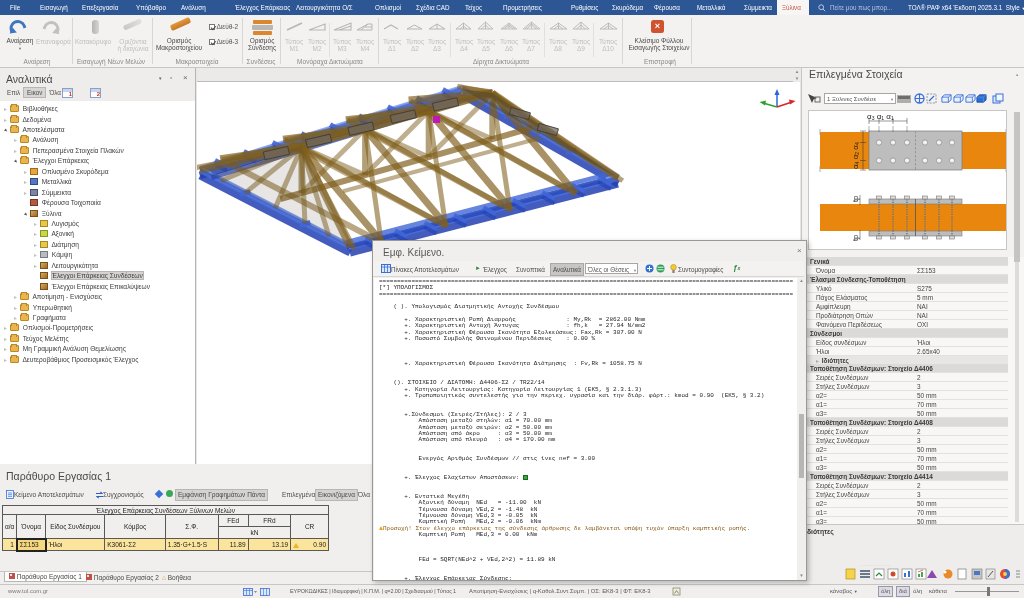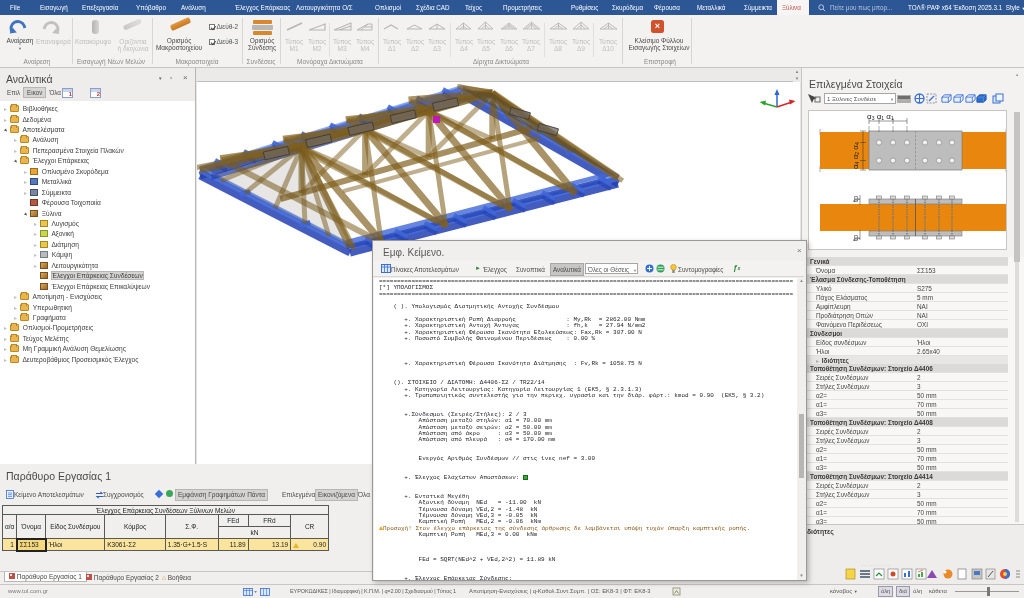--- a/index.html
+++ b/index.html
@@ -343,21 +343,21 @@
         <polygon points="580,7 577.5,13 582.5,13" fill="#2e64d8"></polygon>
         <line x1="580" y1="25" x2="566" y2="21" stroke="#2ca02c"></line>
         <polygon points="562.5,20 569,18.5 568,23.5" fill="#2ca02c"></polygon>
         <line x1="580" y1="25" x2="595" y2="20" stroke="#d62728"></line>
         <polygon points="598.5,19 592,17.5 593,22.5" fill="#d62728"></polygon>
       </g>
 </svg>
   </div>
 
 <div class="abs rpanel">
-<div class="abs ptitle" style="left:7px;top:10px">Επιλεγμένα Στοιχεία</div>
+<div class="abs ptitle" style="left:7px;top:0">Επιλεγμένα Στοιχεία</div>
 <div class="abs" style="left:214px;top:4px;color:#888;font-size:6px">▪</div>
 <svg class="abs" style="left:5px;top:25px" width="14" height="11" viewBox="0 0 14 11">
       <path d="M1 1 l4 9 1.5-3.5 L10 5 Z" fill="#444"></path>
       <rect x="8" y="4" width="5" height="5" fill="none" stroke="#666" stroke-width="1"></rect>
     </svg>
 <div class="abs" style="left:22px;top:25px;width:72px;height:11px;background:#fff;border:1px solid #a8a6a4;font-size:6px;color:#555;line-height:10px;padding-left:2px;white-space:nowrap;overflow:hidden">1 Ξύλινες Συνδέσε<span style="position:absolute;right:1px;top:1px;color:#888;font-size:4px">▼</span></div>
 <svg class="abs" style="left:95px;top:27px" width="14" height="8" viewBox="0 0 14 8">
       <rect x="0" y="0" width="14" height="8" fill="#b0aeac"></rect>
       <rect x="1" y="1" width="12" height="3" fill="#706e6c"></rect>
     </svg>

